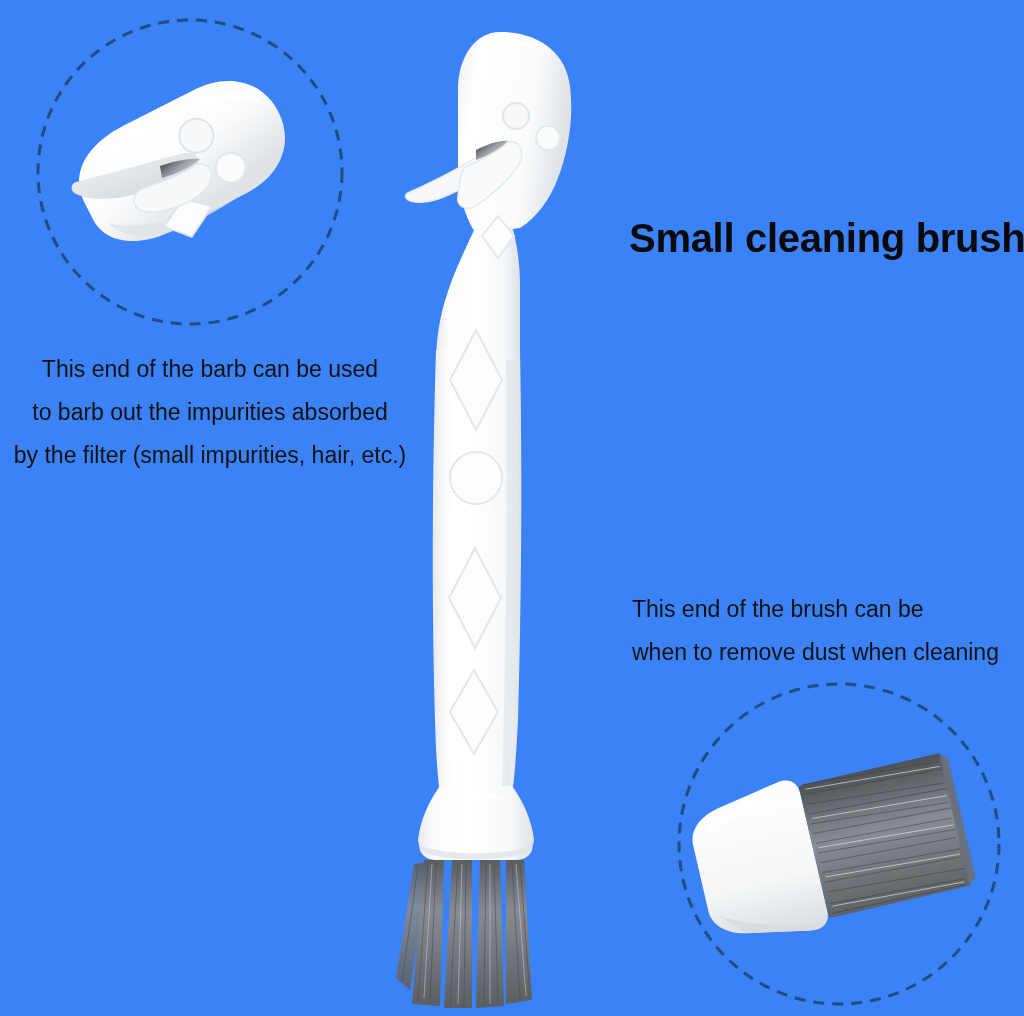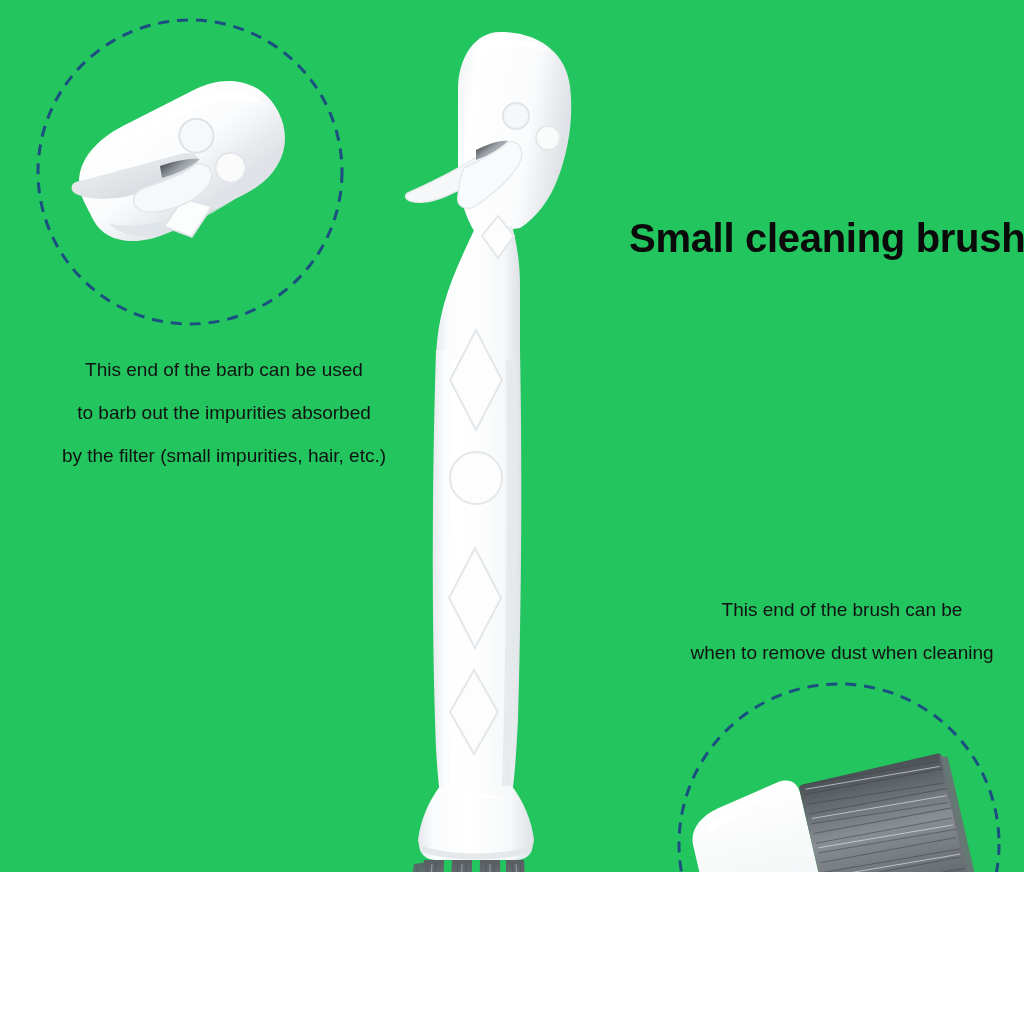--- a/index.html
+++ b/index.html
@@ -9,22 +9,22 @@
     background: #ffffff;
   }
   body {
     font-family: "Liberation Sans", sans-serif;
     -webkit-font-smoothing: antialiased;
   }
 
   #canvas {
     position: relative;
     width: 1024px;
-    height: 872px;
-    background: #22c55e;
+    height: 1016px;
+    background: #3b82f6;
     overflow: hidden;
   }
 
   
   .callout-circle {
     position: absolute;
     border-radius: 50%;
     box-sizing: border-box;
   }
   #circle-top-left {
@@ -50,38 +50,37 @@
     font-weight: 700;
     letter-spacing: -0.3px;
     color: #0a0a0a;
     white-space: nowrap;
     line-height: 1.1;
   }
 
   .caption {
     position: absolute;
     color: #121212;
-    font-size: 19px;
+    font-size: 23px;
     line-height: 43px;
     white-space: nowrap;
-    padding-left: 14px;
   }
   #caption-barb {
     left: 0px;
     top: 348px;
     width: 420px;
     text-align: center;
   }
   #caption-barb .cap-line { display: block; }
 
   #caption-brush {
     left: 632px;
     top: 588px;
     width: 392px;
-    text-align: center;
+    text-align: left;
   }
   #caption-brush .cap-line { display: block; }
 
   
   .art {
     position: absolute;
     overflow: visible;
   }
   #art-main   { left: 380px; top: 20px;  width: 230px; height: 996px; }
   #art-inset-hook  { left: 40px;  top: 60px;  width: 300px; height: 250px; }

